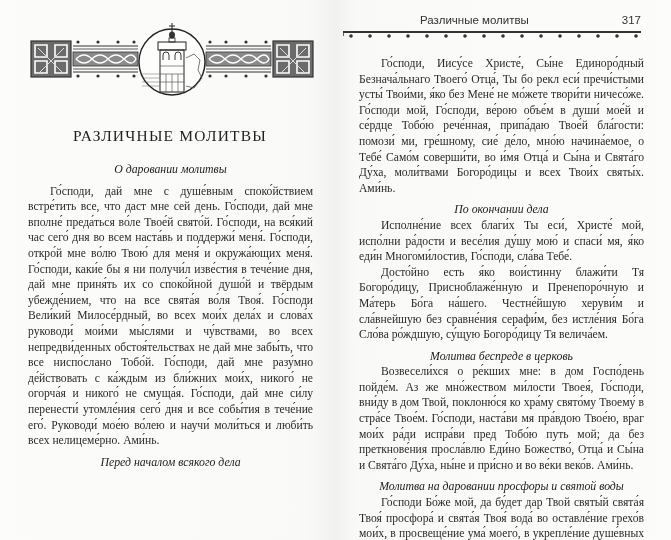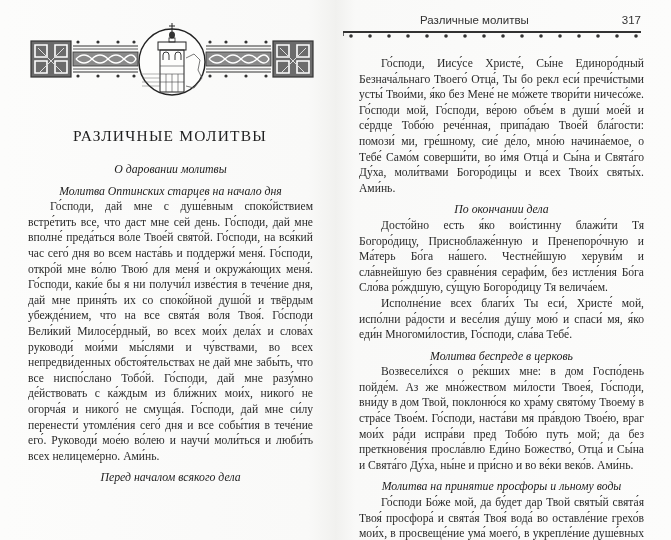--- a/index.html
+++ b/index.html
@@ -106,21 +106,20 @@
       <path d="M112 56 h18 M112 60 h18 M112 64 h18 M112 68 h18" stroke="#666" stroke-width="0.5"></path>
       <path d="M156 40 l8 -4 l6 6 l-2 10 l4 8 l-8 10 l-8 -2" fill="none" stroke="#555" stroke-width="0.8"></path>
     </g>
   </svg>
 
   <div class="chapter-title">РАЗЛИЧНЫЕ МОЛИТВЫ</div>
 
   <div class="text-block left-text" style="top:162px;">
     <p class="sec-title">О даровании молитвы</p>
     <div class="gap"></div>
-    <p class="sec-title">Молитва Оптинских старцев на начало дня</p>
     <p class="para">Го́споди, дай мне с душе́вным споко́йствием встре́тить все, что даст мне сей день. Го́споди, дай мне вполне́ преда́ться во́ле Твое́й свято́й. Го́споди, на вся́кий час сего́ дня во всем наста́вь и поддержи́ меня́. Го́споди, откро́й мне во́лю Твою́ для меня́ и окружа́ющих меня́. Го́споди, каки́е бы я ни получи́л изве́стия в тече́ние дня, дай мне приня́ть их со споко́йной душо́й и твёрдым убежде́нием, что на все свята́я во́ля Твоя́. Го́споди Вели́кий Милосе́рдный, во всех мои́х дела́х и слова́х руководи́ мои́ми мы́слями и чу́вствами, во всех непредви́денных обстоя́тельствах не дай мне забы́ть, что все ниспо́слано Тобо́й. Го́споди, дай мне разу́мно де́йствовать с ка́ждым из бли́жних мои́х, никого́ не огорча́я и никого́ не смуща́я. Го́споди, дай мне си́лу перенести́ утомле́ния сего́ дня и все собы́тия в тече́ние его́. Руководи́ мое́ю во́лею и научи́ моли́ться и люби́ть всех нелицеме́рно. Ами́нь.</p>
     <div class="gap"></div>
     <p class="sec-title">Перед началом всякого дела</p>
 
   </div>
 </div>
 
 <div class="page page-right">
   <div class="run-head">
     <span class="run-title">Различные молитвы</span>
@@ -146,22 +145,22 @@
         <circle cx="255" cy="7" r="1.8"></circle>
         <circle cx="274" cy="7" r="1.8"></circle>
         <circle cx="293" cy="7" r="1.8"></circle>
     </g>
   </svg>
 
   <div class="text-block right-text" style="top:56px;">
     <p class="para">Го́споди, Иису́се Христе́, Сы́не Единоро́дный Безнача́льнаго Твоего́ Отца́, Ты бо рекл еси́ пречи́стыми усты́ Твои́ми, я́ко без Мене́ не мо́жете твори́ти ничесо́же. Го́споди мой, Го́споди, ве́рою объе́м в души́ мое́й и се́рдце Тобо́ю рече́нная, припа́даю Твое́й бла́гости: помози́ ми, гре́шному, сие́ де́ло, мно́ю начина́емое, о Тебе́ Само́м соверши́ти, во и́мя Отца́ и Сы́на и Свята́го Ду́ха, моли́твами Богоро́дицы и всех Твои́х святы́х. Ами́нь.</p>
     <div class="gap"></div>
     <p class="sec-title">По окончании дела</p>
+    <p class="para">Исполне́ние всех благи́х Ты еси́, Христе́ мой, испо́лни ра́дости и весе́лия ду́шу мою́ и спаси́ мя, я́ко еди́н Многоми́лостив, Го́споди, сла́ва Тебе́.</p>
     <p class="para">Досто́йно есть я́ко вои́стинну блажи́ти Тя Богоро́дицу, Присноблаже́нную и Пренепоро́чную и Ма́терь Бо́га на́шего. Честне́йшую херуви́м и сла́внейшую без сравне́ния серафи́м, без истле́ния Бо́га Сло́ва ро́ждшую, су́щую Богоро́дицу Тя велича́ем.</p>
-    <p class="para">Исполне́ние всех благи́х Ты еси́, Христе́ мой, испо́лни ра́дости и весе́лия ду́шу мою́ и спаси́ мя, я́ко еди́н Многоми́лостив, Го́споди, сла́ва Тебе́.</p>
     <div class="gap"></div>
     <p class="sec-title">Молитва беспреде в церковь</p>
     <p class="para">Возвесели́хся о ре́кших мне: в дом Госпо́день пойде́м. Аз же мно́жеством ми́лости Твоея́, Го́споди, вни́ду в дом Твой, поклоню́ся ко хра́му свято́му Твоему́ в стра́се Твое́м. Го́споди, наста́ви мя пра́вдою Твое́ю, враг мои́х ра́ди испра́ви пред Тобо́ю путь мой; да без преткнове́ния просла́влю Еди́но Божество́, Отца́ и Сы́на и Свята́го Ду́ха, ны́не и при́сно и во ве́ки веко́в. Ами́нь.</p>
     <div class="gap"></div>
-    <p class="sec-title">Молитва на принятие просфоры и льному воды</p>
+    <p class="sec-title">Молитва на даровании просфоры и святой воды</p>
     <p class="para">Го́споди Бо́же мой, да бу́дет дар Твой святы́й свята́я Твоя́ просфора́ и свята́я Твоя́ вода́ во оставле́ние грехо́в мои́х, в просвеще́ние ума́ моего́, в укрепле́ние душе́вных и теле́сных сил мои́х, во здра́вие души́ и те́ла моего́, в покоре́ние страсте́й и не́мощей мои́х по беспреде́льному милосе́рдию Твоему́ моли́твами Пречи́стыя Твоея́ Ма́тери и всех святы́х Твои́х. Ами́нь.</p>
   </div>
 </div>
 
 </body></html>

